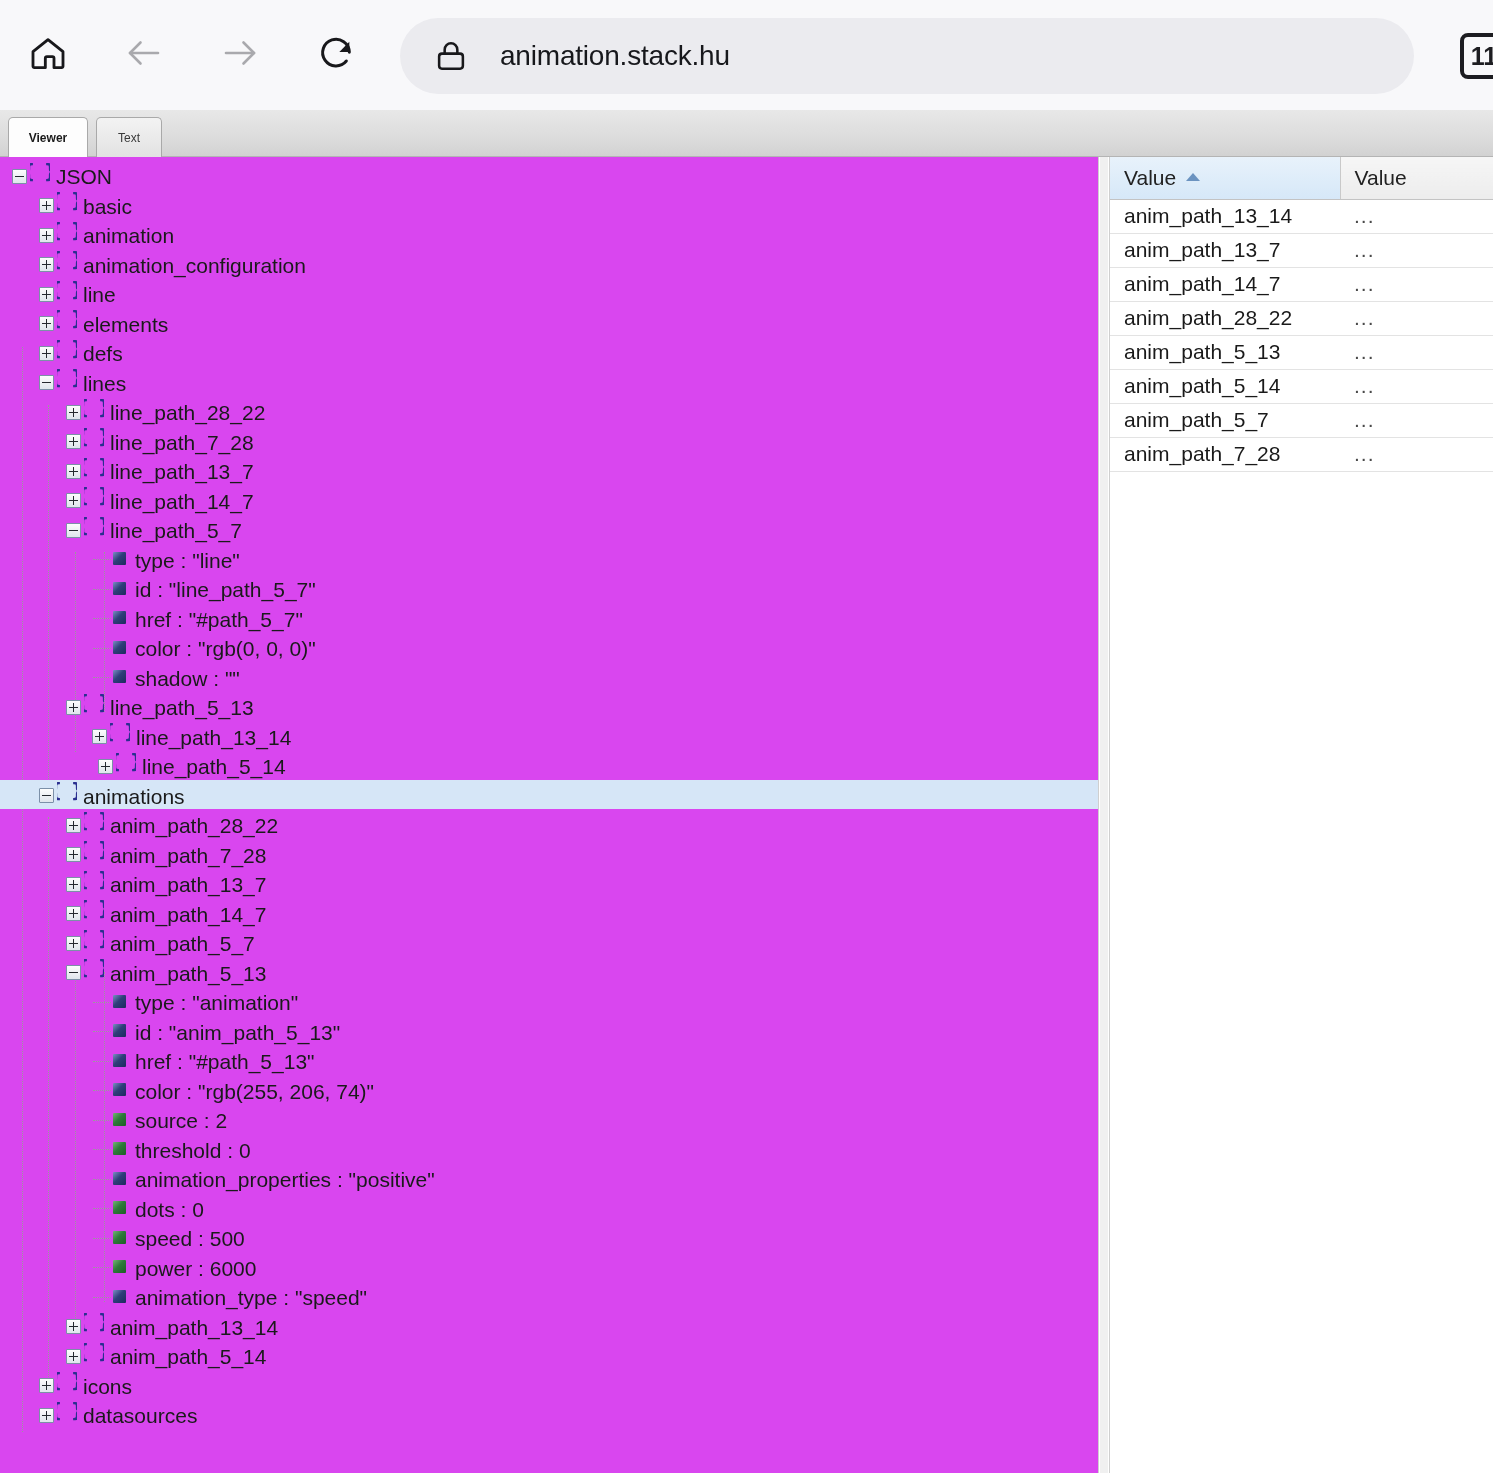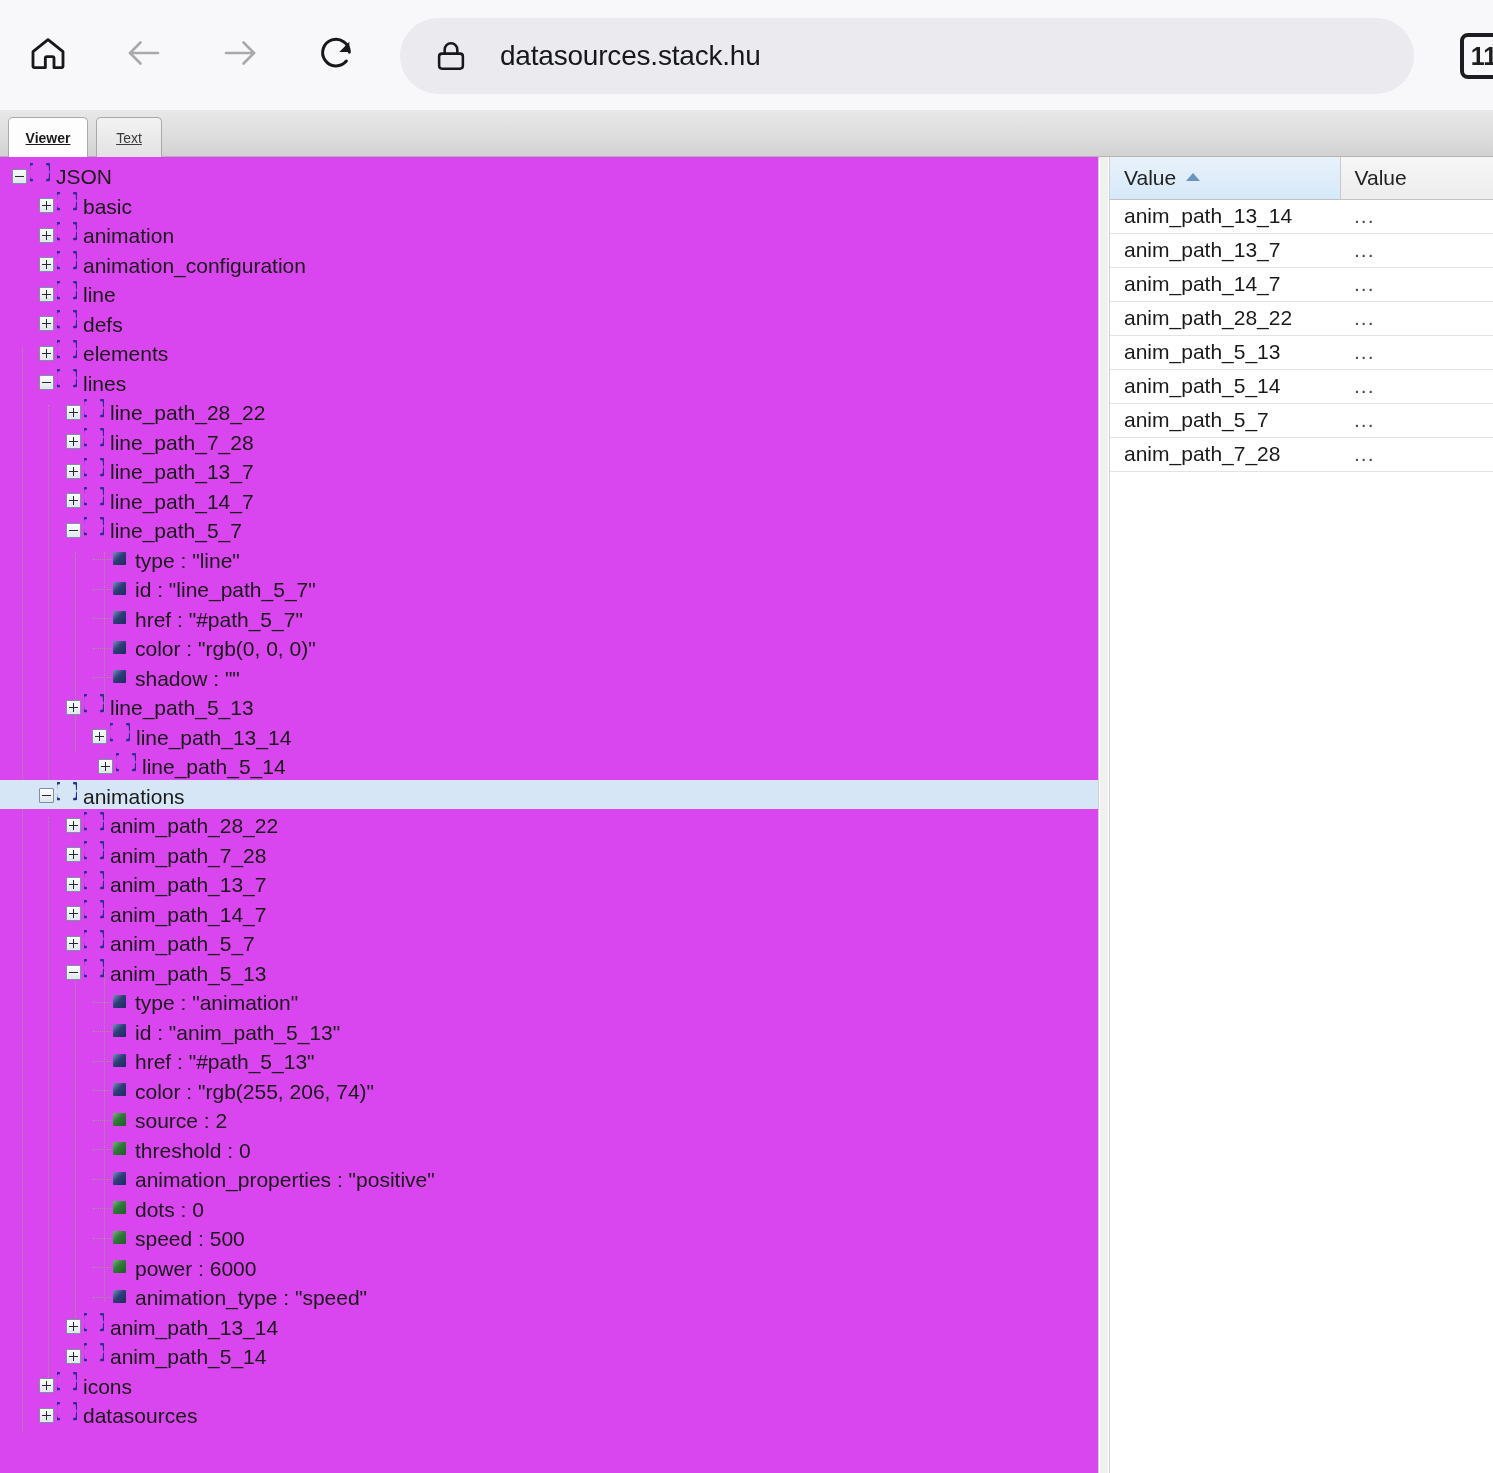--- a/index.html
+++ b/index.html
@@ -88,25 +88,24 @@
   .tab {
     position: absolute;
     top: 7px;
     height: 40px;
     border: 1px solid #a9a9a9;
     border-bottom: none;
     border-radius: 5px 5px 0 0;
     display: flex;
     align-items: center;
     justify-content: center;
-    font-size: 14px;
+    font-size: 12px;
     color: #30302f;
     box-sizing: border-box;
     padding: 0 17px;
-    text-decoration: underline;
   }
   .tab.active {
     background: #fdfdfd;
     font-weight: bold;
     color: #1a1a1a;
     z-index: 3;
   }
   .tab.inactive {
     background: linear-gradient(to bottom, #f3f3f3 0%, #e2e2e2 100%);
     color: #3a3a3a;
@@ -330,21 +329,21 @@
       </span>
     </div>
 
     <div class="omnibox">
       <span class="lock">
         <svg width="38" height="38" viewBox="0 0 24 24" fill="none" stroke="#18181b" stroke-width="1.6" stroke-linecap="round" stroke-linejoin="round">
           <rect x="4.5" y="10.5" width="15" height="9.5" rx="1.8"></rect>
           <path d="M8 10.5V8a4 4 0 0 1 8 0v2.5"></path>
         </svg>
       </span>
-      <span class="url">datasources.stack.hu</span>
+      <span class="url">animation.stack.hu</span>
     </div>
 
     <div class="tabcount">
       <span>11</span>
     </div>
   </div>
 
   <div class="tabstrip">
     <div class="tab active tab-viewer">
       <span>Viewer</span>
@@ -375,24 +374,24 @@
                 <text x="10" y="17" font-family="DejaVu Sans, sans-serif" font-size="19" font-weight="bold" fill="#2a2f8f" text-anchor="middle" letter-spacing="1">{ }</text>
               </svg></span><span class="label">animation</span></span></div>
         <div class="node"><span class="row-inner" style="margin-left: 39px;"><span class="expander plus"></span><span class="braces"><svg width="20" height="22" viewBox="0 0 20 22">
                 <text x="10" y="17" font-family="DejaVu Sans, sans-serif" font-size="19" font-weight="bold" fill="#2a2f8f" text-anchor="middle" letter-spacing="1">{ }</text>
               </svg></span><span class="label">animation_configuration</span></span></div>
         <div class="node"><span class="row-inner" style="margin-left: 39px;"><span class="expander plus"></span><span class="braces"><svg width="20" height="22" viewBox="0 0 20 22">
                 <text x="10" y="17" font-family="DejaVu Sans, sans-serif" font-size="19" font-weight="bold" fill="#2a2f8f" text-anchor="middle" letter-spacing="1">{ }</text>
               </svg></span><span class="label">line</span></span></div>
         <div class="node"><span class="row-inner" style="margin-left: 39px;"><span class="expander plus"></span><span class="braces"><svg width="20" height="22" viewBox="0 0 20 22">
                 <text x="10" y="17" font-family="DejaVu Sans, sans-serif" font-size="19" font-weight="bold" fill="#2a2f8f" text-anchor="middle" letter-spacing="1">{ }</text>
+              </svg></span><span class="label">elements</span></span></div>
+        <div class="node"><span class="row-inner" style="margin-left: 39px;"><span class="expander plus"></span><span class="braces"><svg width="20" height="22" viewBox="0 0 20 22">
+                <text x="10" y="17" font-family="DejaVu Sans, sans-serif" font-size="19" font-weight="bold" fill="#2a2f8f" text-anchor="middle" letter-spacing="1">{ }</text>
               </svg></span><span class="label">defs</span></span></div>
-        <div class="node"><span class="row-inner" style="margin-left: 39px;"><span class="expander plus"></span><span class="braces"><svg width="20" height="22" viewBox="0 0 20 22">
-                <text x="10" y="17" font-family="DejaVu Sans, sans-serif" font-size="19" font-weight="bold" fill="#2a2f8f" text-anchor="middle" letter-spacing="1">{ }</text>
-              </svg></span><span class="label">elements</span></span></div>
         <div class="node"><span class="row-inner" style="margin-left: 39px;"><span class="expander"></span><span class="braces"><svg width="20" height="22" viewBox="0 0 20 22">
                 <text x="10" y="17" font-family="DejaVu Sans, sans-serif" font-size="19" font-weight="bold" fill="#2a2f8f" text-anchor="middle" letter-spacing="1">{ }</text>
               </svg></span><span class="label">lines</span></span></div>
         <div class="node"><span class="row-inner" style="margin-left: 66px;"><span class="expander plus"></span><span class="braces"><svg width="20" height="22" viewBox="0 0 20 22">
                 <text x="10" y="17" font-family="DejaVu Sans, sans-serif" font-size="19" font-weight="bold" fill="#2a2f8f" text-anchor="middle" letter-spacing="1">{ }</text>
               </svg></span><span class="label">line_path_28_22</span></span></div>
         <div class="node"><span class="row-inner" style="margin-left: 66px;"><span class="expander plus"></span><span class="braces"><svg width="20" height="22" viewBox="0 0 20 22">
                 <text x="10" y="17" font-family="DejaVu Sans, sans-serif" font-size="19" font-weight="bold" fill="#2a2f8f" text-anchor="middle" letter-spacing="1">{ }</text>
               </svg></span><span class="label">line_path_7_28</span></span></div>
         <div class="node"><span class="row-inner" style="margin-left: 66px;"><span class="expander plus"></span><span class="braces"><svg width="20" height="22" viewBox="0 0 20 22">

